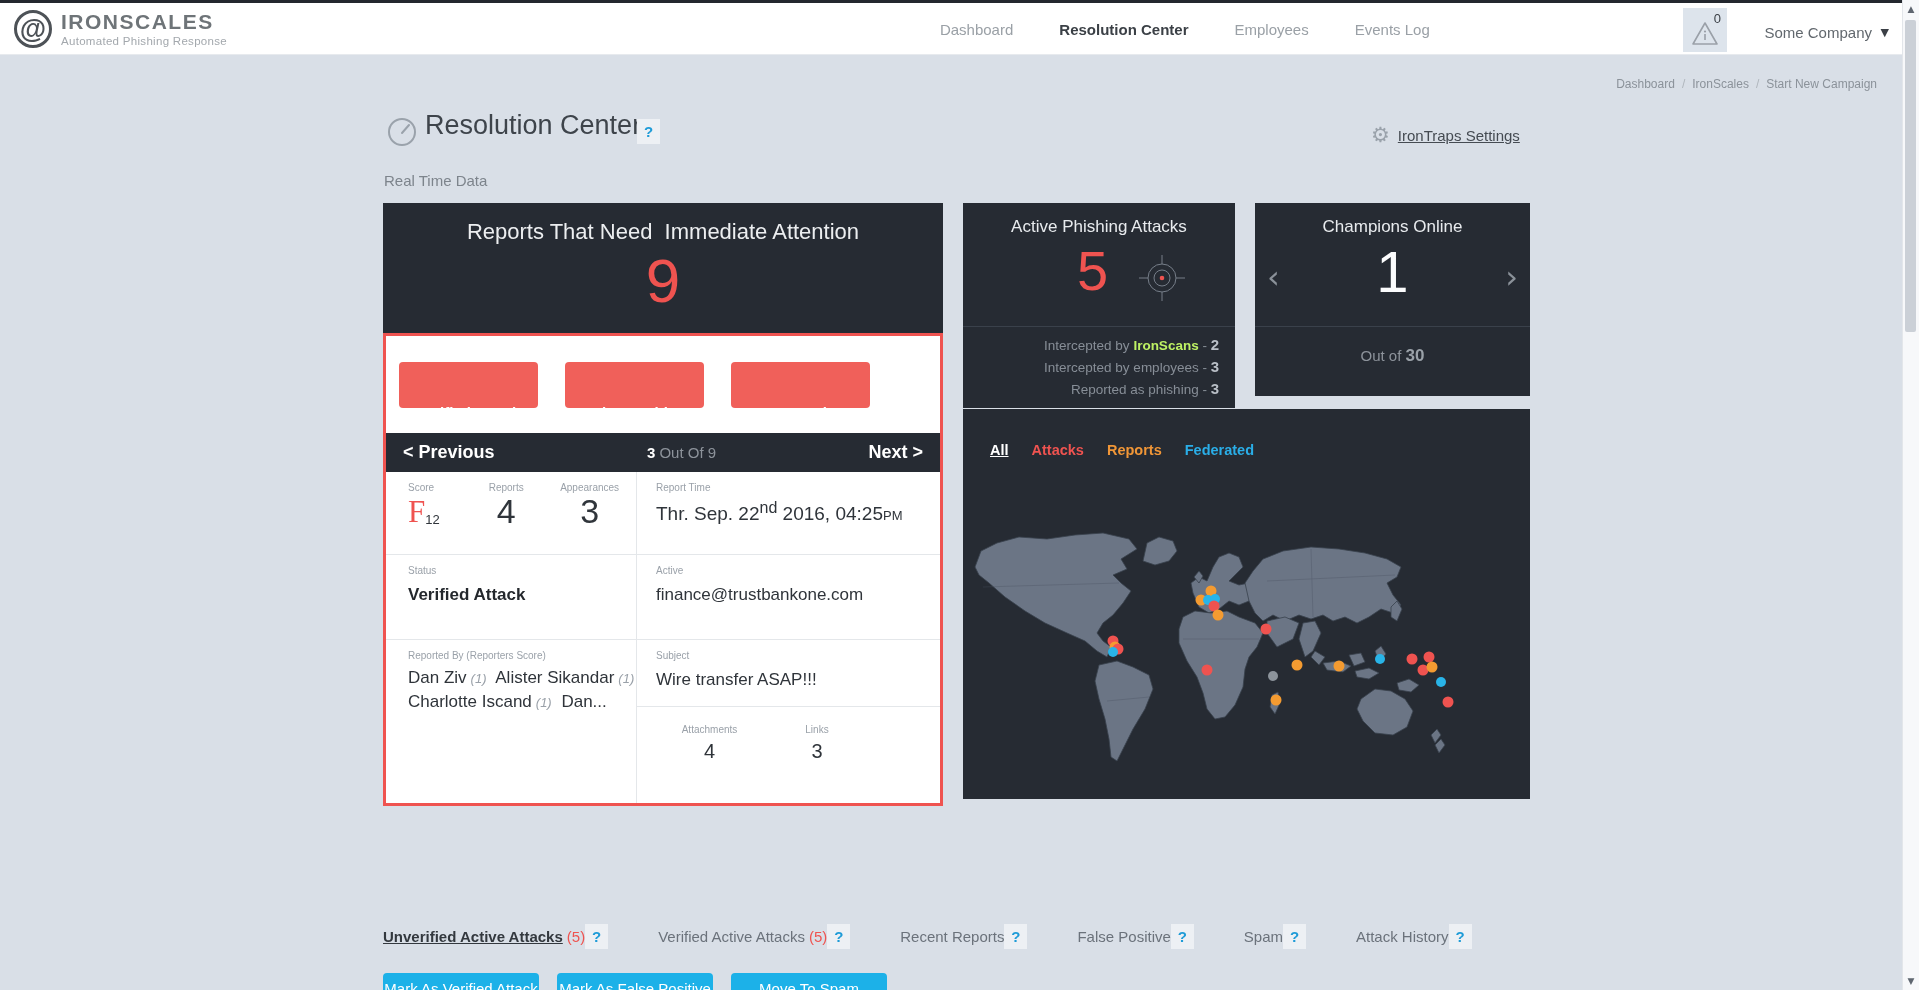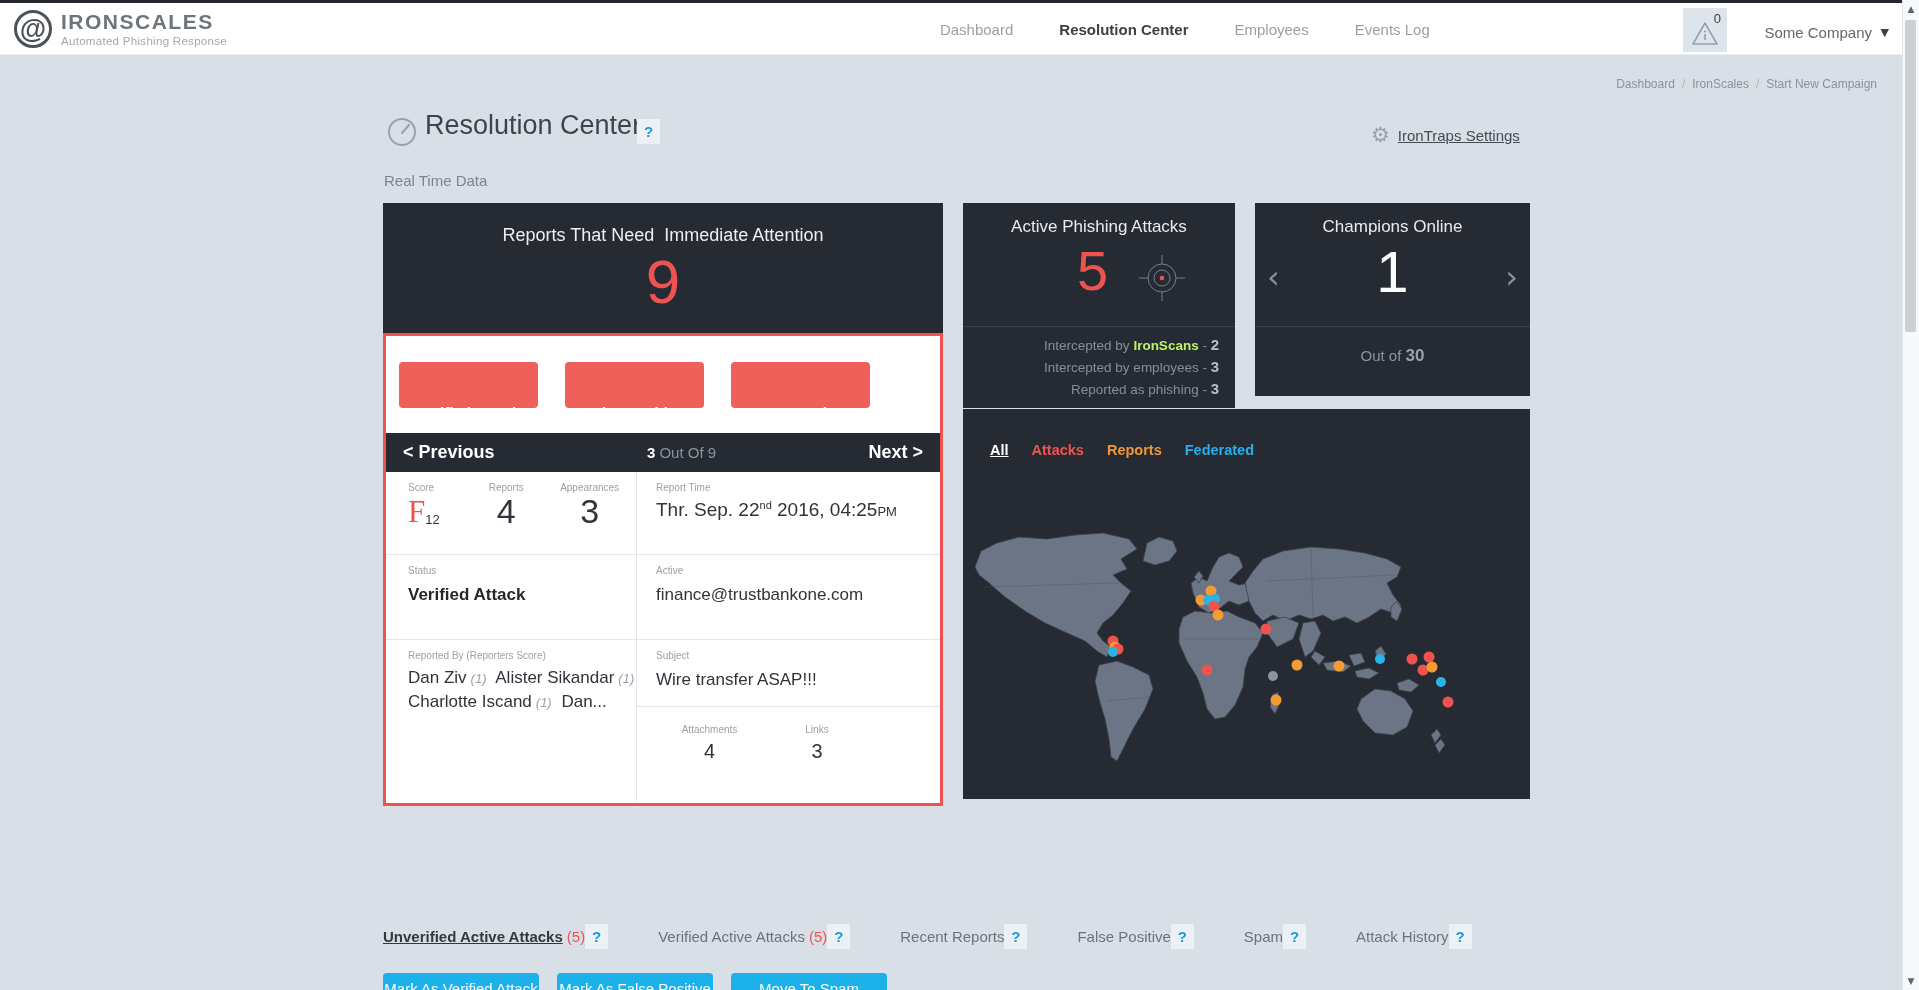--- a/index.html
+++ b/index.html
@@ -38,21 +38,21 @@
   .help-box{display:inline-block;width:23px;height:25px;background:#edf0f4;color:#1e9bd7;
     font-weight:bold;font-size:15px;line-height:25px;text-align:center;}
   .title-help{position:absolute;left:637px;top:119px;}
   .settings{position:absolute;left:1371px;top:125px;display:flex;align-items:center;gap:8px;}
   .gear-glyph{font-family:"DejaVu Sans",sans-serif;font-size:21px;color:#9aa2ab;line-height:1;}
   .settings-link{font-size:15px;color:#454b52;text-decoration:underline;}
   .section-label{position:absolute;left:384px;top:172px;font-size:15px;color:#7d848c;}
 
   
   .reports-card{position:absolute;left:383px;top:203px;width:560px;height:130px;background:#262b33;}
-  .reports-card .rc-title{text-align:center;margin-top:22px;font-size:18px;color:#eceef0;white-space:pre;}
+  .reports-card .rc-title{text-align:center;margin-top:16px;font-size:22px;color:#eceef0;white-space:pre;}
   .reports-card .rc-count{text-align:center;font-size:62px;font-weight:100;color:#ef5350;line-height:1;margin-top:5px;}
 
   
   .action-panel{position:absolute;left:383px;top:333px;width:560px;height:473px;
     box-sizing:border-box;border:3px solid #ef5350;background:#fff;}
   .ap-buttons{height:97px;display:flex;align-items:center;padding-left:13px;gap:27px;}
   .ap-btn{width:139px;height:46px;background:#f0605a;border-radius:4px;color:#fff;text-align:center;
     display:flex;flex-direction:column;justify-content:center;line-height:1.3;gap:40px;}
   .ap-btn .l1{font-size:13px;}
   .ap-btn .l2{font-size:15px;font-weight:bold;}
@@ -67,21 +67,21 @@
   .score-row{display:flex;padding-top:10px;}
   .mini-score{width:62px;padding-left:22px;}
   .mini-reports{width:75px;text-align:center;}
   .mini-appear{width:94px;text-align:center;}
   .score-grade{font-family:"Liberation Serif",serif;font-size:31px;color:#ef5350;line-height:1.2;}
   .score-sub{font-size:13px;color:#2f343a;vertical-align:-2px;}
   .mini-num{font-size:34px;font-weight:300;color:#30353b;line-height:1.1;}
   .pad-cell{padding:10px 0 0 22px;}
   .pad-cell-r{padding:10px 0 0 19px;}
   .time-val{font-size:19px;color:#2f343a;margin-top:6px;}
-  .time-val sup{font-size:11px;}
+  .time-val sup{font-size:16px;}
   .ampm{font-size:13px;}
   .status-val{font-size:17px;font-weight:bold;color:#24282d;margin-top:9px;}
   .plain-val{font-size:17px;color:#2f343a;margin-top:9px;}
   .reporters{width:232px;font-size:17px;color:#2f343a;line-height:1.4;margin-top:5px;}
   .rep-score{font-style:italic;font-size:13px;color:#9aa1a9;margin:0 5px 0 4px;}
   .right3{display:flex;flex-direction:column;}
   .subject-cell{height:67px;border-bottom:1px solid #e4e7ea;box-sizing:border-box;}
   .attach-row{flex:1;display:flex;padding-top:17px;text-align:center;}
   .attach-col{flex:0 0 145px;}
   .links-col{flex:0 0 70px;}

